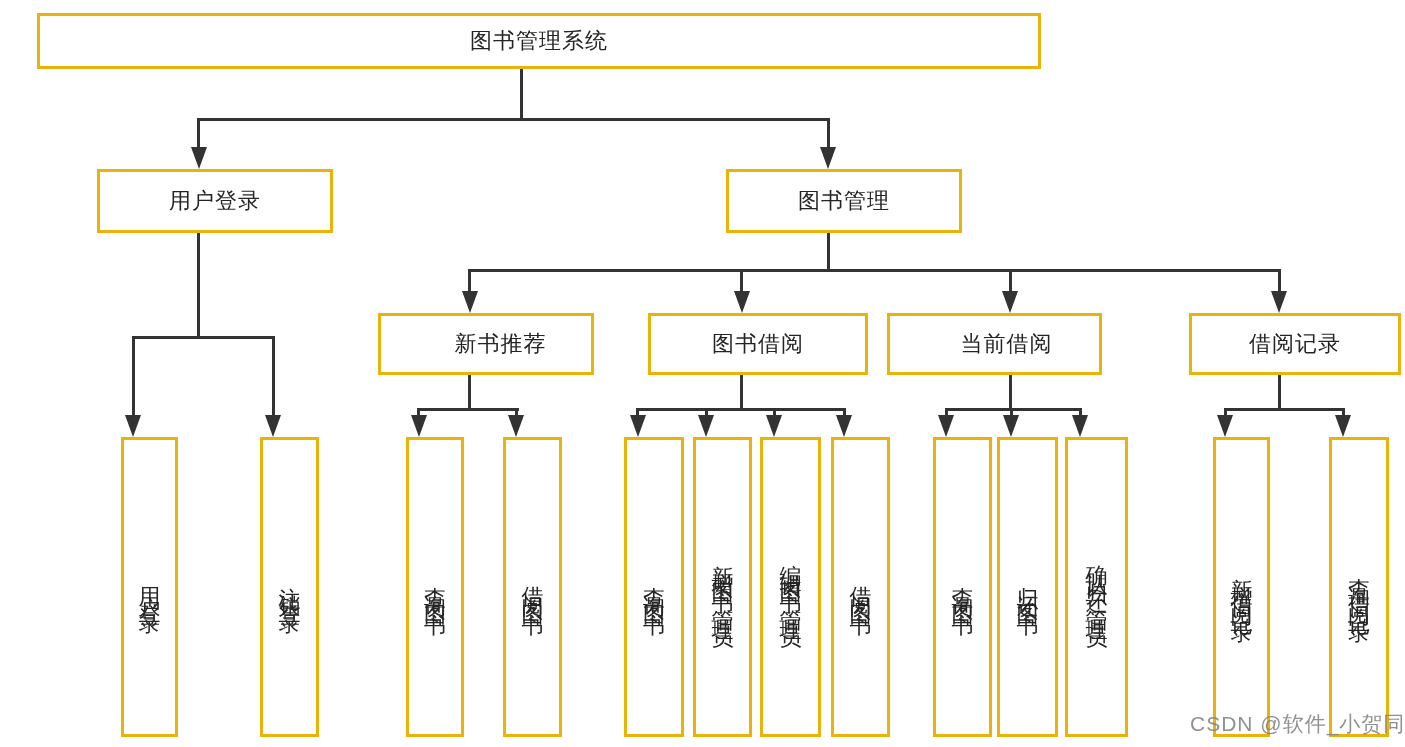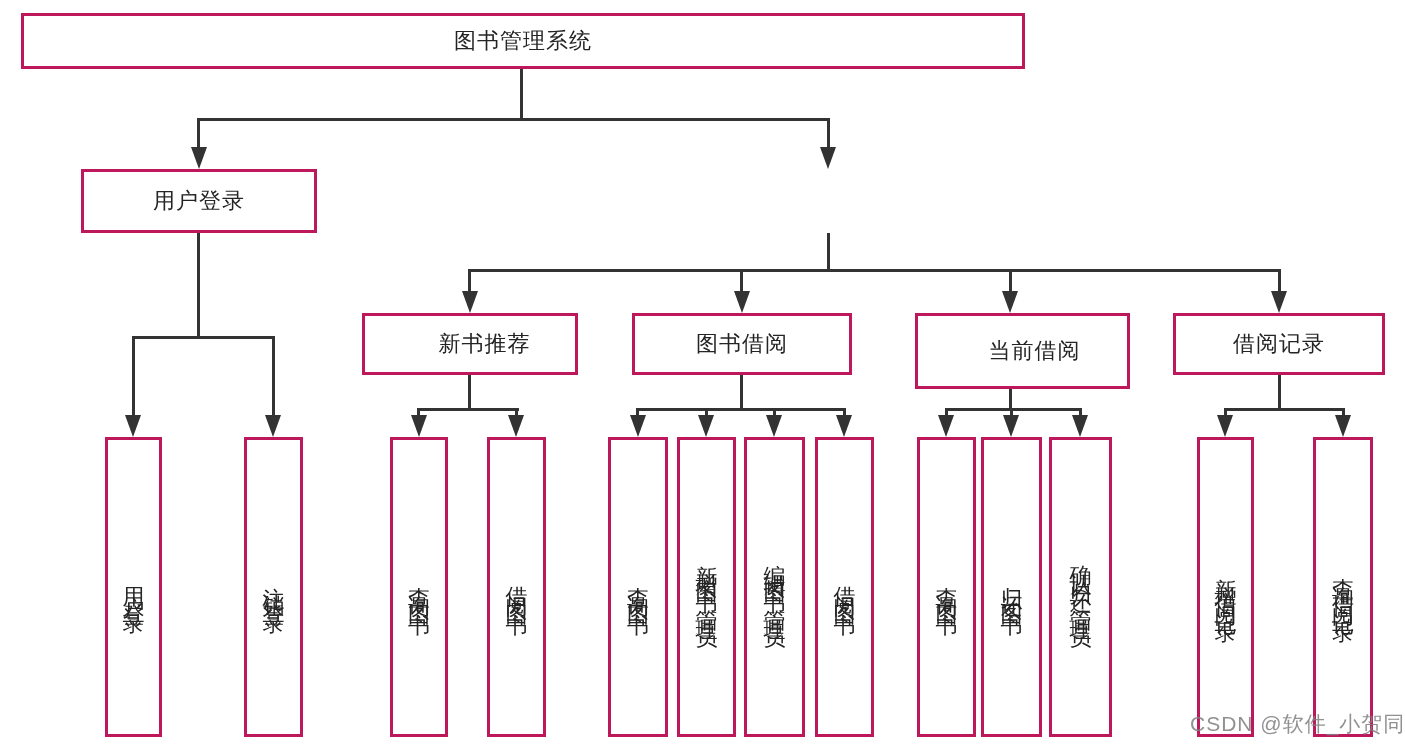--- a/index.html
+++ b/index.html
@@ -1,22 +1,22 @@
 <!DOCTYPE html>
 <html><head>
 <meta charset="utf-8">
 <style>
   html,body{margin:0;padding:0;background:#ffffff;}
   .stage{
     position:relative;width:1405px;height:747px;background:#ffffff;overflow:hidden;
     font-family:"Liberation Sans","DejaVu Sans",sans-serif;color:#222222;
   }
   .box{
-    position:absolute;background:#ffffff;border:3px solid #be185d;box-sizing:border-box;
-    display:flex;align-items:center;justify-content:center;z-index:2;
+    position:absolute;background:#ffffff;border:3px solid #eab308;box-sizing:border-box;
+    display:flex;align-items:center;justify-content:center;z-index:2;margin-left:16px;
   }
   .box.h span{font-size:22px;color:#242424;letter-spacing:1px;white-space:nowrap;}
   .box.v span{
     writing-mode:vertical-rl;text-orientation:mixed;
     font-size:22px;color:#242424;letter-spacing:9px;line-height:1;
   }
   .line{position:absolute;background:#333333;z-index:1;}
   .line.v{width:3px;}
   .line.h{height:3px;}
   .arrow{
@@ -34,28 +34,31 @@
 
 <div class="stage">
 
   <div class="box h" style="left:21px;top:13px;width:1004px;height:56px;">
     <span>图书管理系统</span>
   </div>
 
   <div class="box h" style="left:81px;top:169px;width:236px;height:64px;">
     <span>用户登录</span>
   </div>
+  <div class="box h" style="left:710px;top:169px;width:236px;height:64px;">
+    <span>图书管理</span>
+  </div>
 
   <div class="box h" style="left:362px;top:313px;width:216px;height:62px;padding-left:29px;">
     <span>新书推荐</span>
   </div>
   <div class="box h" style="left:632px;top:313px;width:220px;height:62px;">
     <span>图书借阅</span>
   </div>
-  <div class="box h" style="left:915px;top:313px;width:215px;height:76px;padding-left:24px;">
+  <div class="box h" style="left:871px;top:313px;width:215px;height:62px;padding-left:24px;">
     <span>当前借阅</span>
   </div>
   <div class="box h" style="left:1173px;top:313px;width:212px;height:62px;">
     <span>借阅记录</span>
   </div>
 
   <div class="box v" style="left:105px;top:437px;width:57px;height:300px;">
     <span>用户登录</span>
   </div>
   <div class="box v" style="left:244px;top:437px;width:59px;height:300px;">

